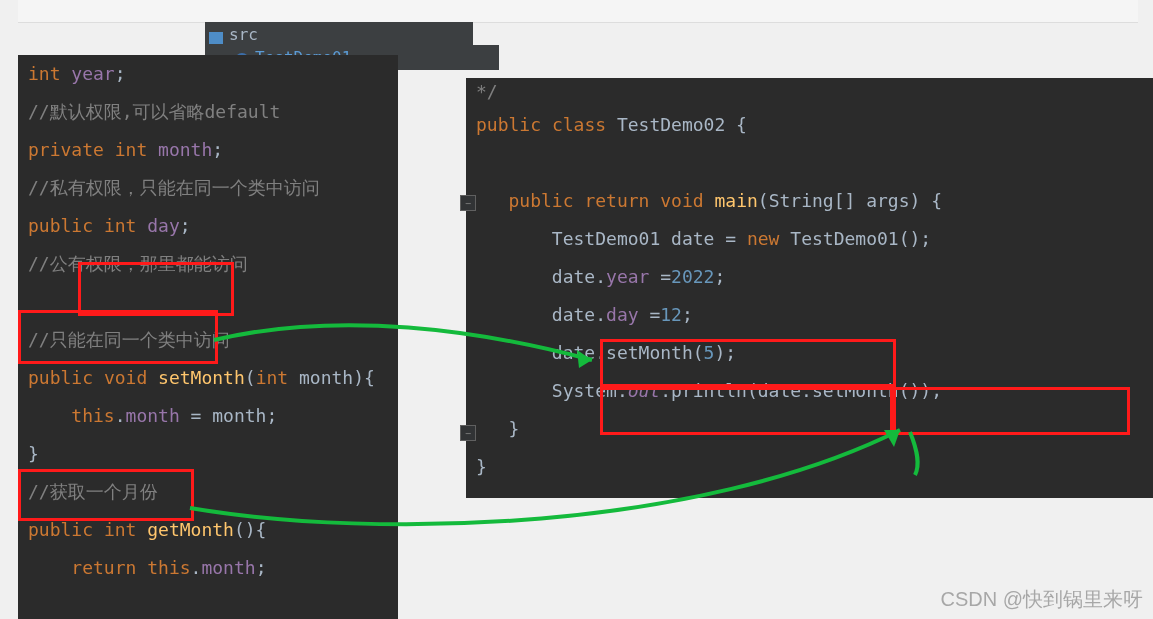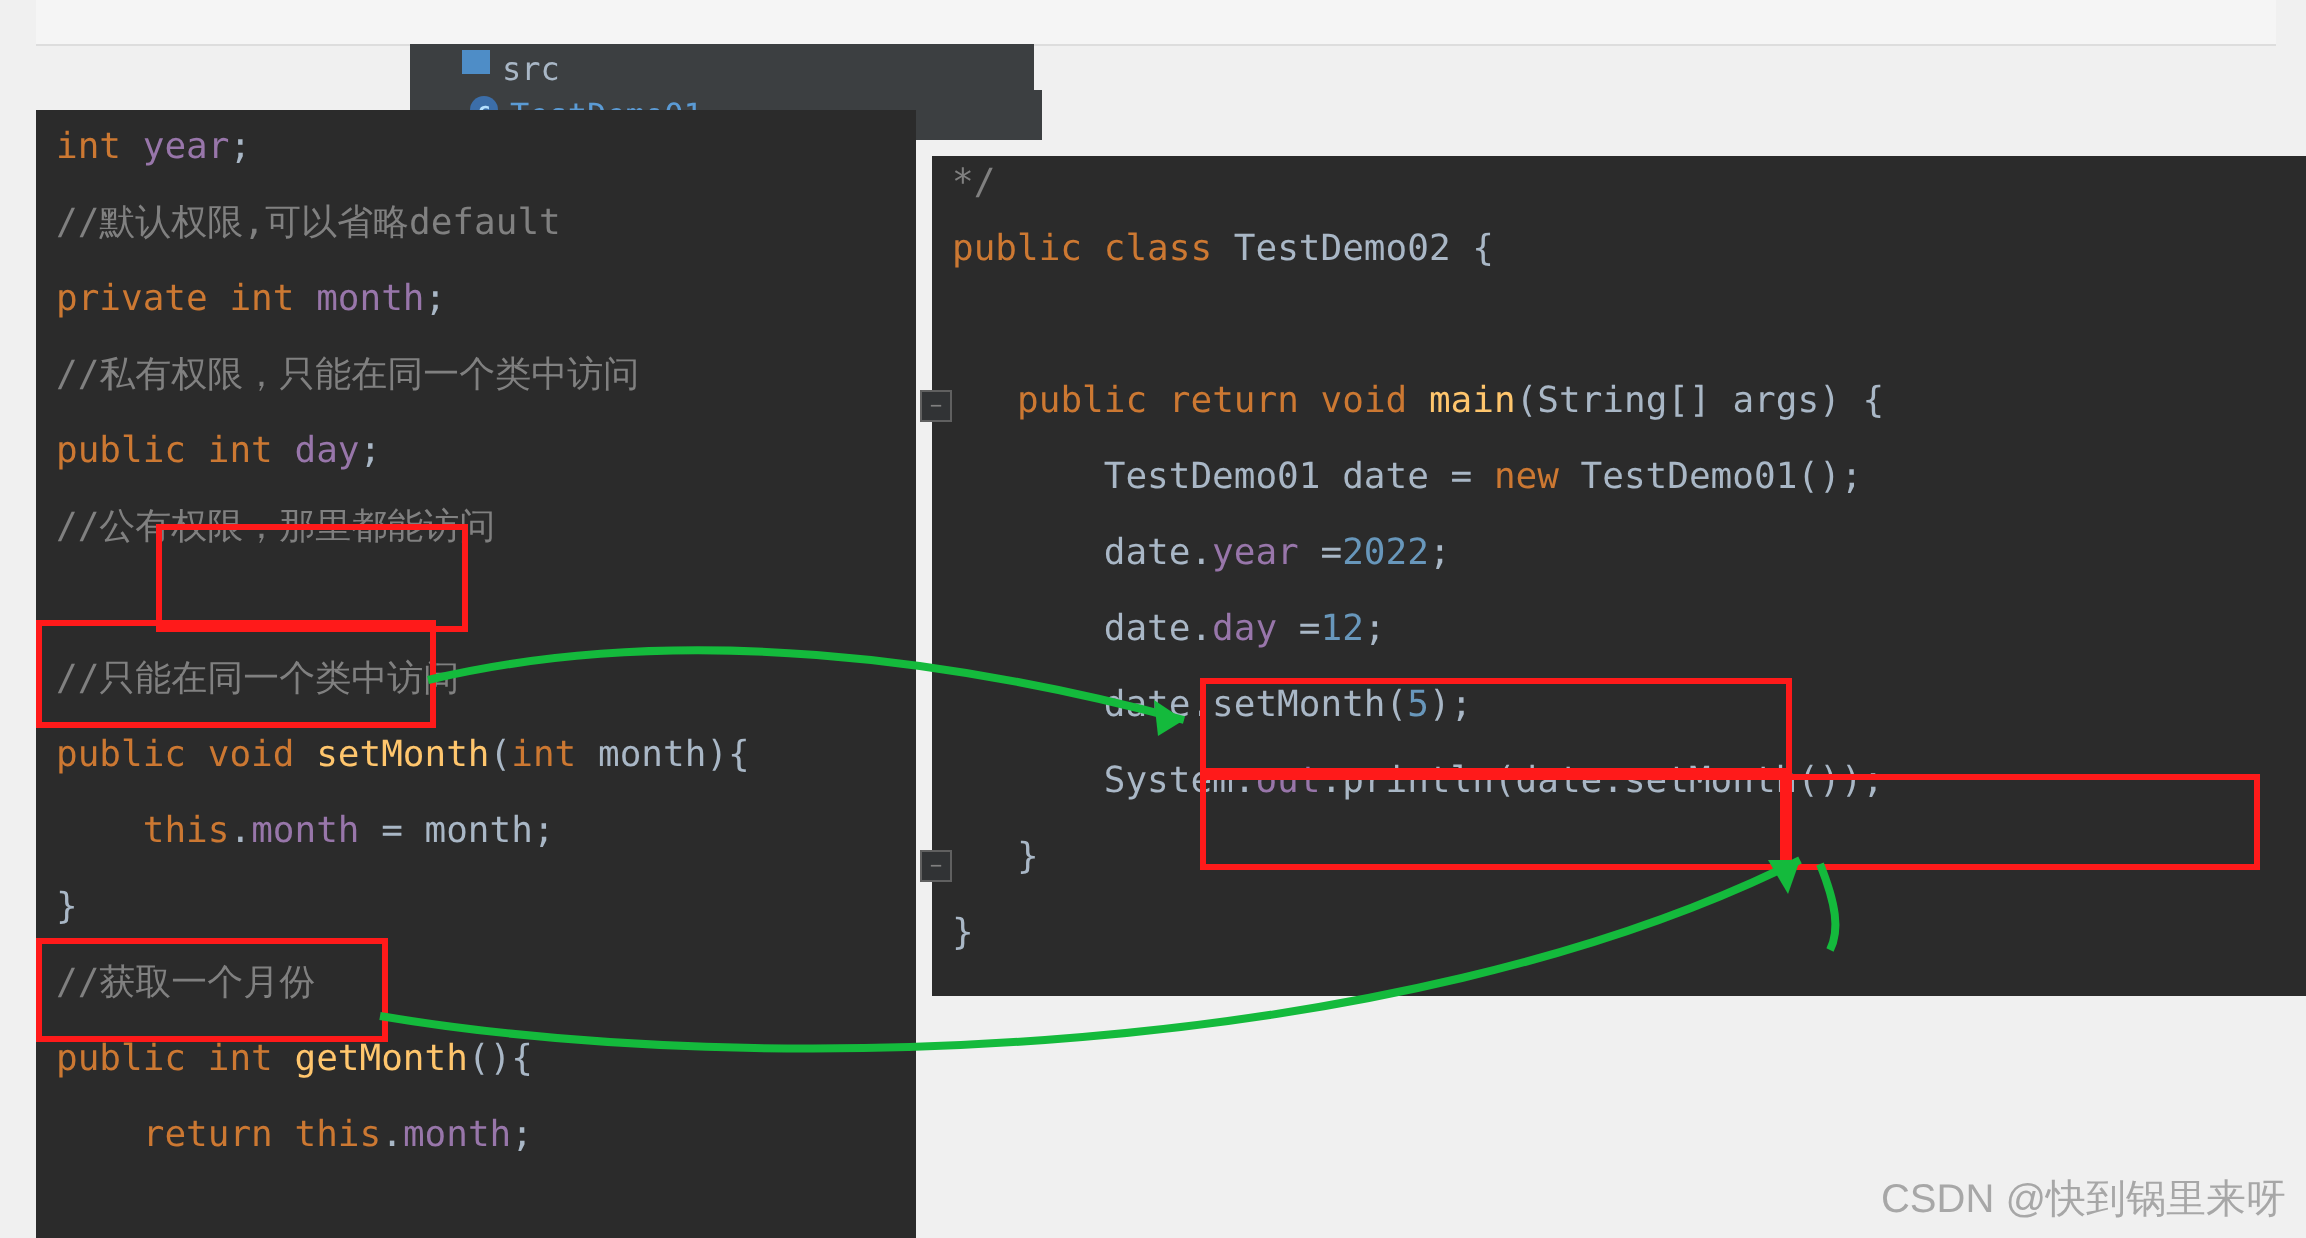--- a/index.html
+++ b/index.html
@@ -1,32 +1,32 @@
 <!DOCTYPE html>
 <html><head>
 <meta charset="utf-8">
 <style>
   body{margin:0;background:#f0f0f0;font-family:Consolas,Menlo,monospace;font-size:18px;overflow:hidden;width:1153px;height:619px;position:relative}
   .panel{position:absolute;background:#2b2b2b;color:#a9b7c6;line-height:38px}
-  .panel-left{left:18px;top:55px;width:440px;height:564px}
+  .panel-left{left:18px;top:55px;width:380px;height:564px}
   .panel-right{left:466px;top:78px;width:687px;height:420px}
-  .tab{position:absolute;background:#3c3f41;color:#a9b7c6;font-size:16px;padding:3px 26px;display:flex;align-items:flex-start;gap:6px}
+  .tab{position:absolute;background:#3c3f41;color:#a9b7c6;font-size:16px;padding:3px 4px;display:flex;align-items:flex-end;gap:6px}
   .tab-src{left:205px;top:22px;width:260px}
   .tab-td01{left:205px;top:45px;width:260px}
   .tab-td02{left:930px;top:78px;width:218px}
   .folder-icon{width:14px;height:12px;background:#4e8dc7;display:inline-block}
   .java-icon{width:14px;height:14px;border-radius:7px;background:#3c6ea9;display:inline-flex;align-items:center;justify-content:center;color:#b5e0ff;font-size:11px;font-weight:bold}
   .java-icon2{width:14px;height:14px;border-radius:7px;background:#2e5e3e;display:inline-flex;align-items:center;justify-content:center;color:#b5ffc7;font-size:11px;font-weight:bold}
   .code{padding:0 10px;white-space:pre}
   .kw{color:#cc7832}
   .nm{color:#6897bb}
   .fld{color:#9876aa}
   .cmt{color:#808080}
   .fn{color:#ffc66d}
-  .it{color:#9876aa}
+  .it{font-style:italic;color:#9876aa}
   .rbox{position:absolute;border:3px solid #ff1a1a;background:transparent}
   .rb1{left:78px;top:262px;width:150px;height:48px}
   .rb2{left:18px;top:310px;width:194px;height:48px}
   .rb3{left:18px;top:469px;width:170px;height:46px}
   .rb4{left:600px;top:339px;width:290px;height:42px}
   .rb5{left:600px;top:387px;width:290px;height:42px}
   .rb6{left:890px;top:387px;width:234px;height:42px}
   .arrow{position:absolute;pointer-events:none}
   .arrow path{stroke:#14ba3c;stroke-width:4;fill:none}
   .arrow polygon{fill:#14ba3c}

